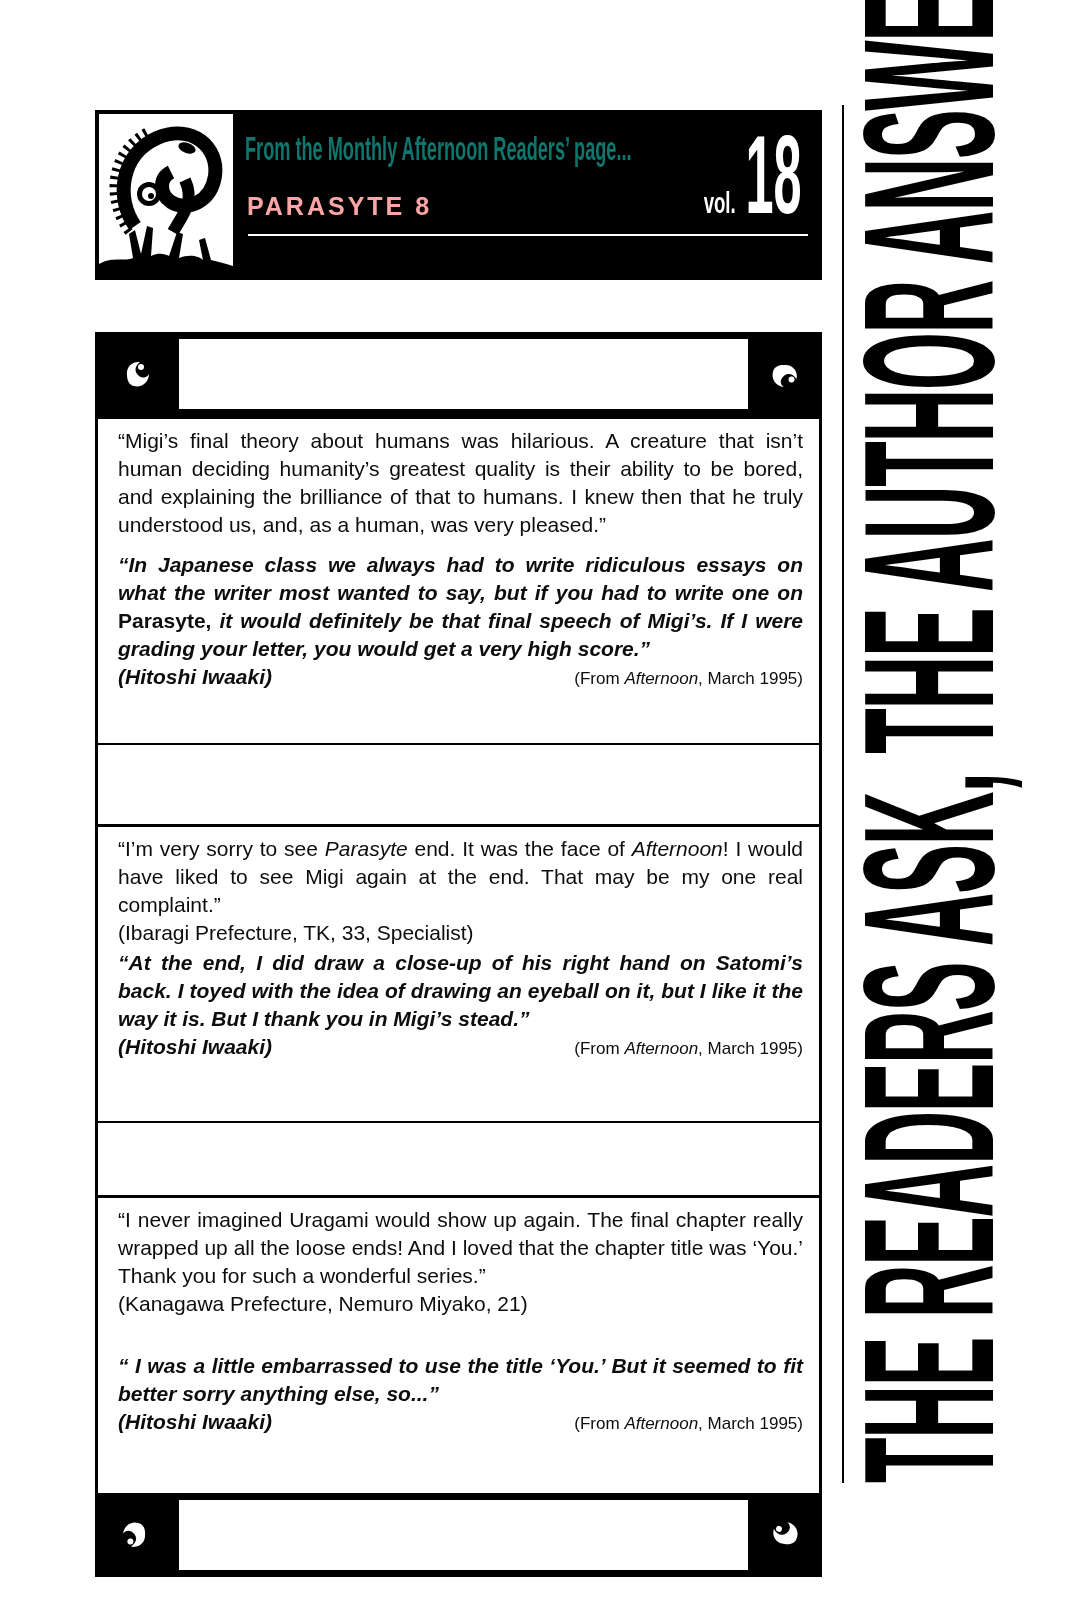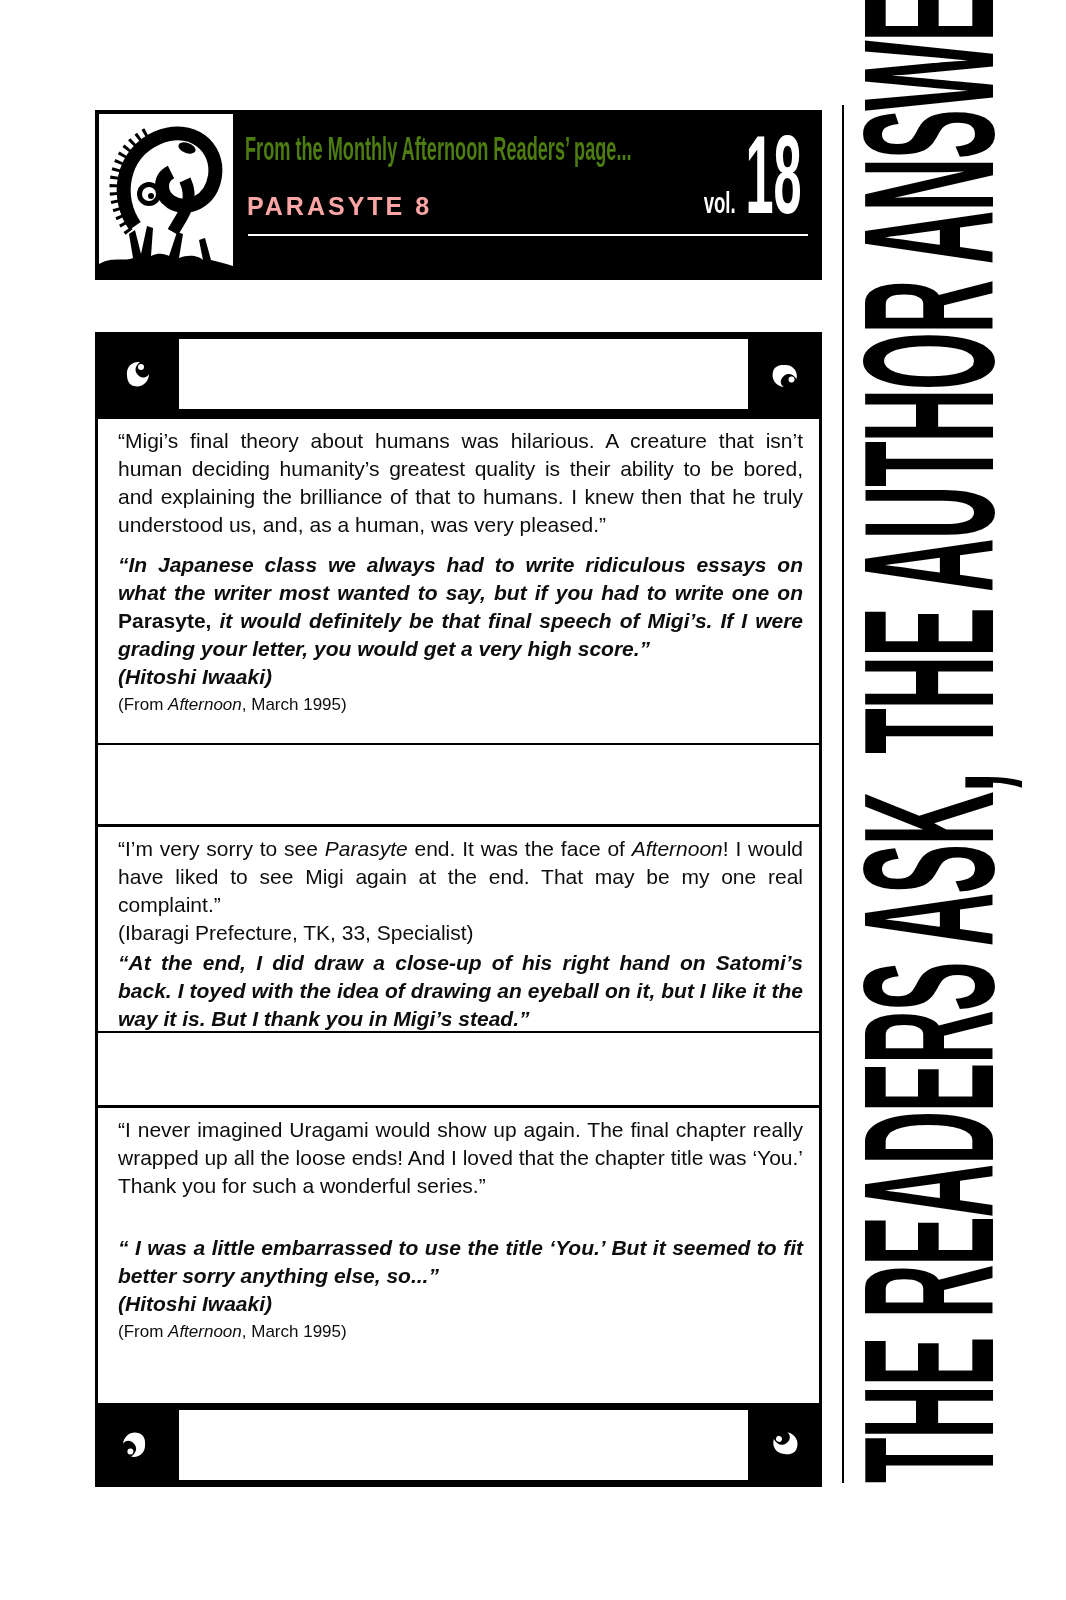--- a/index.html
+++ b/index.html
@@ -7,21 +7,21 @@
   body {
     width:1066px; height:1600px; position:relative;
     font-family:"Liberation Sans","DejaVu Sans",sans-serif;
     color:#0d0d0d;
   }
   .page { position:absolute; inset:0; background:#ffffff; overflow:hidden; }
 
   
   .header-box { position:absolute; left:95px; top:110px; width:727px; height:170px; background:#000; }
   .logo-art { position:absolute; left:4px; top:4px; width:134px; height:162px; background:#fff; overflow:hidden; }
-  .kicker { position:absolute; left:150px; top:20px; color:#4d7c0f; font-weight:bold; font-size:33px; white-space:nowrap; }
+  .kicker { position:absolute; left:150px; top:20px; color:#0f766e; font-weight:bold; font-size:33px; white-space:nowrap; }
   .kicker .squeeze { display:inline-block; transform:scaleX(0.55); transform-origin:0 50%; }
   .series { position:absolute; left:152px; top:82px; color:#fca5a5; font-weight:bold; font-size:25px; letter-spacing:3px; white-space:nowrap; }
   .header-rule { position:absolute; left:153px; top:124px; width:560px; height:2px; background:#fff; }
   .vol-number { position:absolute; right:20px; top:18px; color:#fff; font-weight:bold; font-size:112px; line-height:94px; transform:scaleX(0.45); transform-origin:100% 0; }
   .vol-label { position:absolute; right:86px; top:76px; color:#fff; font-weight:bold; font-size:30px; transform:scaleX(0.62); transform-origin:100% 100%; }
 
   
   .side-rule { position:absolute; left:842px; top:105px; width:2px; height:1378px; background:#000; }
   .side-title-rail { position:absolute; left:852px; top:103px; width:162px; height:1380px; }
   .side-title-text {
@@ -37,31 +37,31 @@
   .corner-icon { position:absolute; top:50%; transform:translateY(-50%); width:44px; height:44px; }
   .corner-icon.left { left:19px; }
   .corner-icon.right { right:15px; }
   .corner-icon.rot90 svg { transform:rotate(95deg); }
   .corner-icon.rot180 svg { transform:rotate(185deg); }
   .corner-icon.rot270 svg { transform:rotate(280deg); }
 
   .qa-box { background:#fff; border-left:3px solid #000; border-right:3px solid #000; border-top:3px solid #000; }
   section.qa { overflow:hidden; padding:8px 16px 0 20px; }
   .s1 { height:324px; }
-  .s2 { height:204px; padding-top:12px; }
+  .s2 { height:294px; padding-top:12px; }
   .s3 { height:295px; padding-top:12px; }
   .blank-row { height:84px; border-top:2px solid #000; border-bottom:3px solid #000; background:#fff; }
   .blank-row.b2 { height:77px; }
 
   .q, .q-attr { font-size:21px; line-height:28px; }
   .q { text-align:justify; }
   .a { font-size:21px; line-height:28px; font-weight:bold; font-style:italic; text-align:justify; margin-top:12px; }
   .s2 .a { margin-top:2px; }
   .s3 .a { margin-top:34px; }
-  .a-footer { display:flex; justify-content:flex-end; align-items:baseline; font-size:21px; line-height:28px;flex-direction:column; }
+  .a-footer { display:flex; justify-content:space-between; align-items:baseline; font-size:21px; line-height:28px; }
   .a-attr { font-weight:bold; font-style:italic; }
   .a-source { font-size:17px; font-weight:normal; font-style:normal; }
   .seg-italic { font-style:italic; }
   .seg-upright { font-style:normal; }
 </style>
 </head>
 <body>
 
 <div class="page">
 
@@ -131,20 +131,21 @@
         <p class="a-footer">
           <span class="a-attr">(Hitoshi Iwaaki)</span>
           <span class="a-source"><span>(From </span><span class="seg-italic">Afternoon</span><span>, March 1995)</span></span>
         </p>
       </section>
 
       <div class="blank-row b2"></div>
 
       <section class="qa s3">
         <p class="q"><span>“I never imagined Uragami would show up again. The final chapter really wrapped up all the loose ends! And I loved that the chapter title was ‘You.’ Thank you for such a wonderful series.”</span></p>
+        <p class="q-attr">(Kanagawa Prefecture, Nemuro Miyako, 21)</p>
         <p class="a"><span>“ I was a little embarrassed to use the title ‘You.’ But it seemed to fit better sorry anything else, so...”</span></p>
         <p class="a-footer">
           <span class="a-attr">(Hitoshi Iwaaki)</span>
           <span class="a-source"><span>(From </span><span class="seg-italic">Afternoon</span><span>, March 1995)</span></span>
         </p>
       </section>
 
     </div>
 
     <div class="strip">

